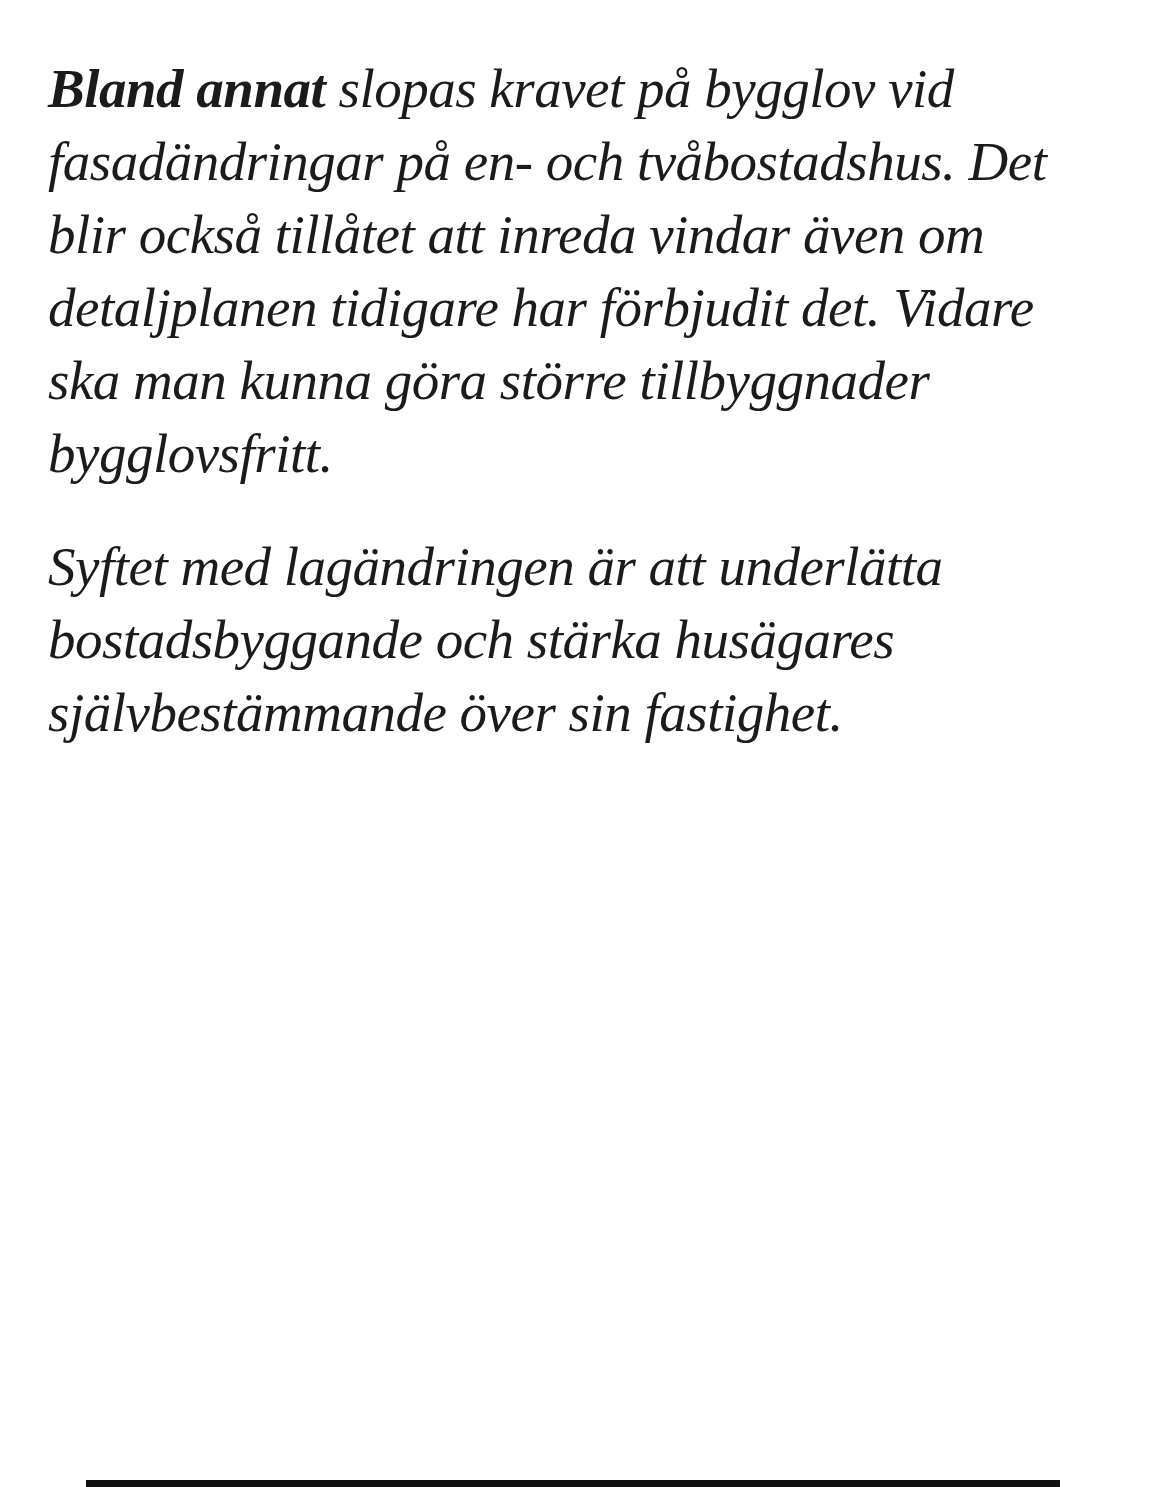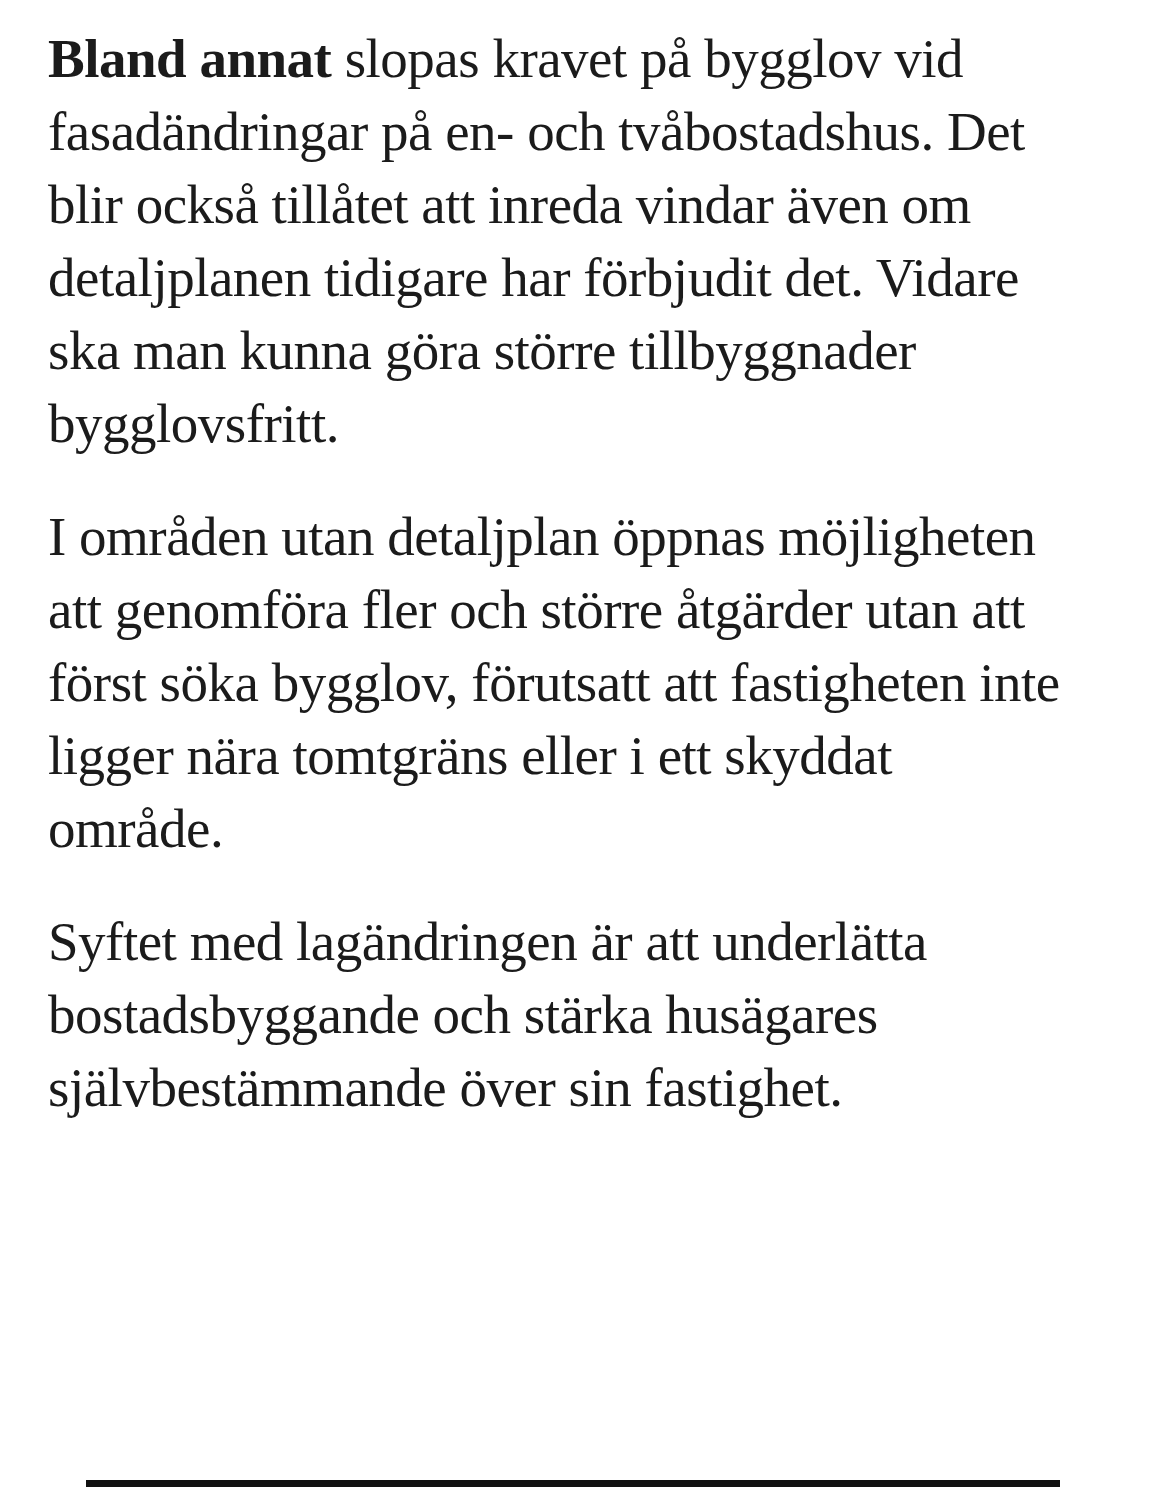--- a/index.html
+++ b/index.html
@@ -9,21 +9,22 @@
   }
   body {
     width: 1152px;
     height: 1487px;
     position: relative;
     overflow: hidden;
     font-family: "Liberation Serif", "DejaVu Serif", serif;
     color: #1b1b1b;
   }
   .article-body {
-    padding: 22px 40px 0 48px;
+    padding: 52px 40px 0 48px;
+    font-style: italic;
   }
   .article-paragraph {
     margin: 0 0 40px 0;
     font-size: 55px;
     line-height: 73px;
     letter-spacing: -0.5px;
     white-space: pre-line;
   }
   .article-paragraph b {
     font-weight: 700;
@@ -42,25 +43,20 @@
 
 <div class="article-body">
 
   <p class="article-paragraph"><b>Bland annat </b><span>slopas kravet på bygglov vid
 fasadändringar på en- och tvåbostadshus. Det
 blir också tillåtet att inreda vindar även om
 detaljplanen tidigare har förbjudit det. Vidare
 ska man kunna göra större tillbyggnader
 bygglovsfritt.</span></p>
 
-  <p class="article-paragraph"><b></b><span>I områden utan detaljplan öppnas möjligheten
-att genomföra fler och större åtgärder utan att
-först söka bygglov, förutsatt att fastigheten inte
-ligger nära tomtgräns eller i ett skyddat
-område.</span></p>
 
 
   <p class="article-paragraph"><b></b><span>Syftet med lagändringen är att underlätta
 bostadsbyggande och stärka husägares
 självbestämmande över sin fastighet.</span></p>
 
 </div>
 
 <div class="bottom-bar"></div>
 

